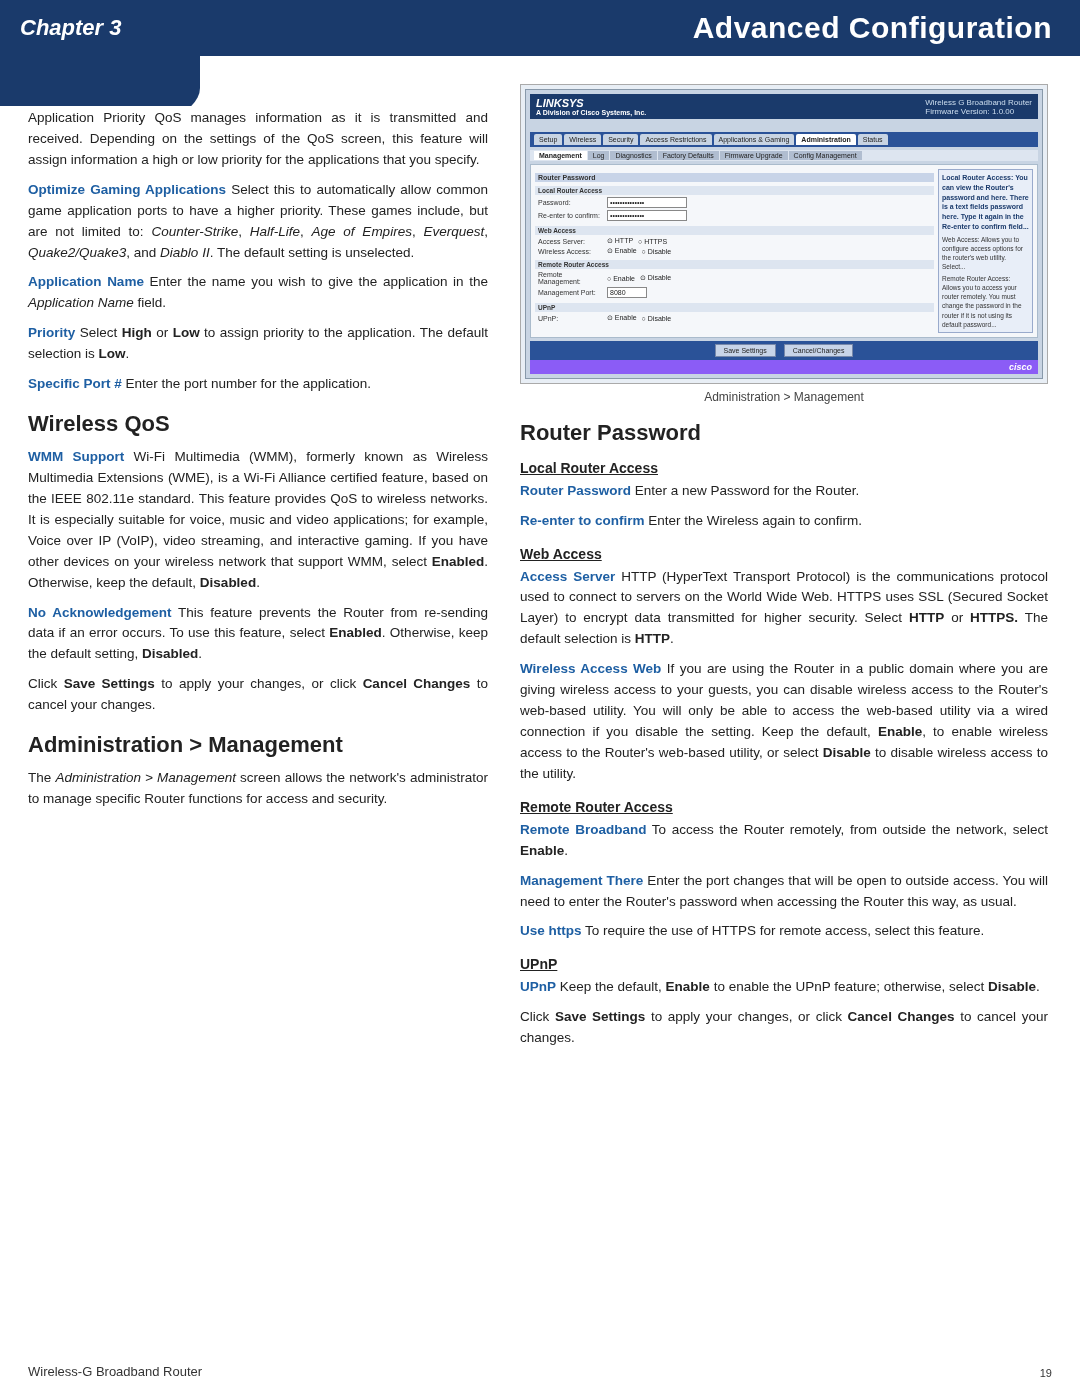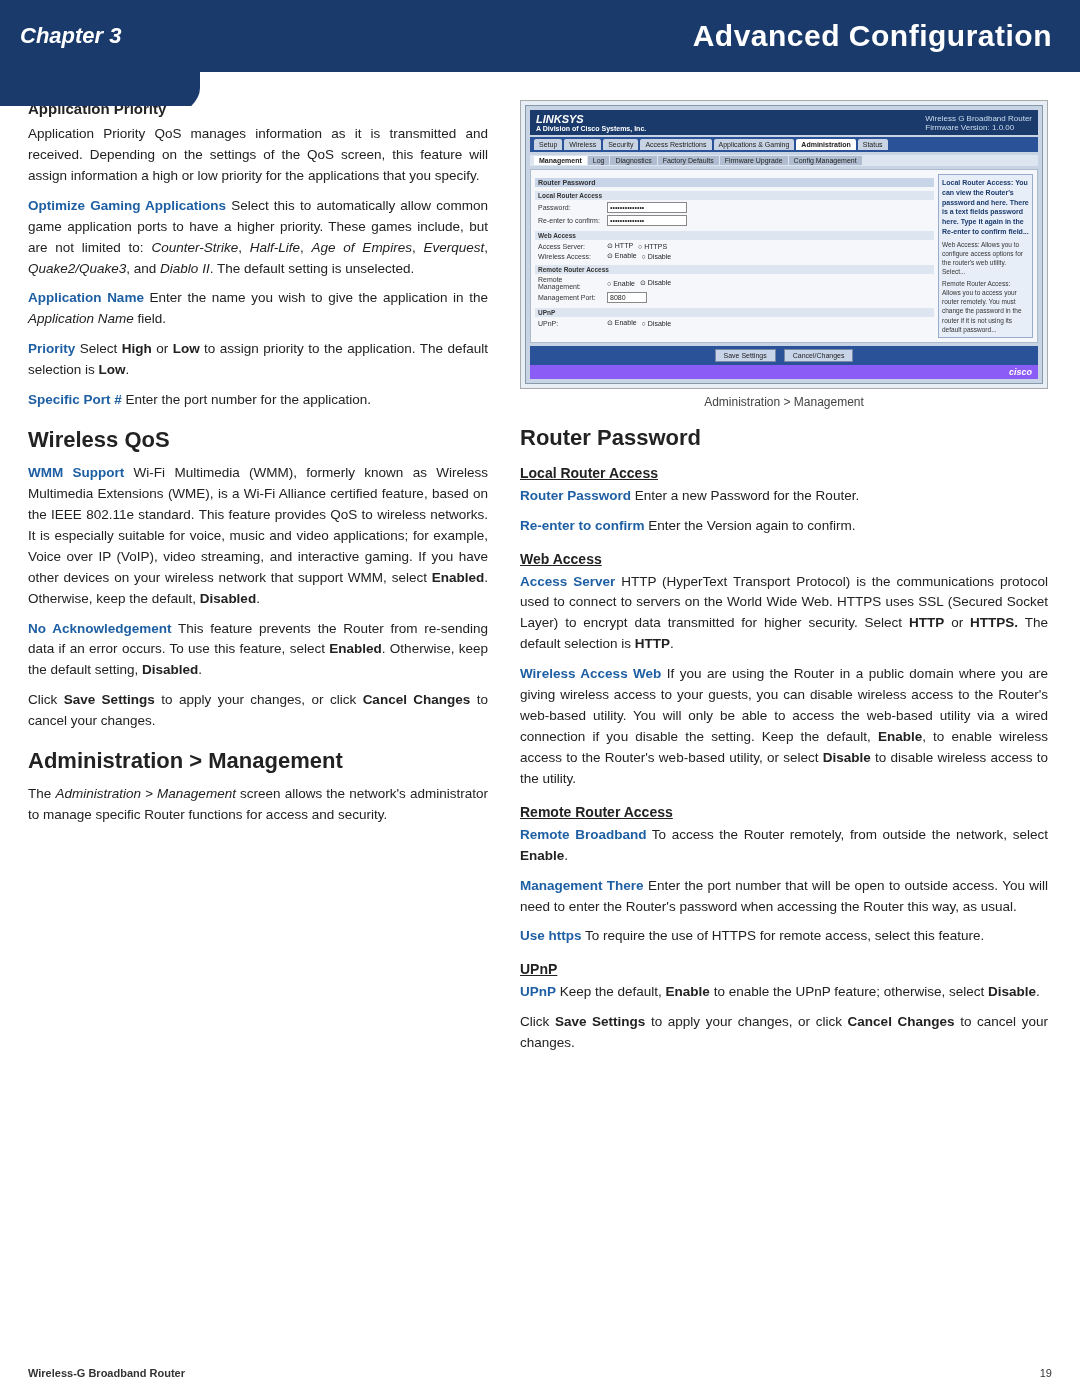--- a/index.html
+++ b/index.html
@@ -9,21 +9,21 @@
       background: #ffffff;
       font-family: Arial, Helvetica, sans-serif;
       font-size: 13.5px;
       color: #222;
       position: relative;
     }
 
     
     .header-bar {
       background: #1a3a6b;
-      height: 72px;
+      height: 56px;
       display: flex;
       align-items: center;
       justify-content: space-between;
       padding: 0 28px 0 20px;
     }
     .header-chapter {
       color: #ffffff;
       font-size: 22px;
       font-weight: bold;
       font-style: italic;
@@ -137,21 +137,21 @@
       font-size: 9px;
     }
 
     .ss-header {
       background: #1a3a6b;
       color: white;
       display: flex;
       justify-content: space-between;
       align-items: center;
       padding: 3px 6px;
-      margin-bottom: 2px;
+      margin-bottom: 13px;
     }
     .ss-logo {
       font-size: 11px;
       font-weight: bold;
       color: white;
       font-style: italic;
     }
     .ss-logo span {
       font-size: 7px;
       display: block;
@@ -297,22 +297,22 @@
     .footer {
       position: absolute;
       bottom: 18px;
       left: 28px;
       right: 28px;
       display: flex;
       justify-content: space-between;
       align-items: flex-end;
     }
     .footer-left {
-      font-size: 11px;
-      font-weight: bold;
+      font-size: 13px;
+      font-weight: normal;
       color: #333;
       margin-top: 16px;
     }
     .footer-right {
       font-size: 11px;
       color: #333;
     }
   </style>
 </head>
 <body>
@@ -479,41 +479,41 @@
 
     <div class="large-section-heading">Router Password</div>
 
     <div class="subsection-heading">Local Router Access</div>
 
     <p>
       <span class="blue-term">Router Password</span><span> Enter a new Password for the Router.</span>
     </p>
 
     <p>
-      <span class="blue-term">Re-enter to confirm</span><span> Enter the Version again to confirm.</span>
+      <span class="blue-term">Re-enter to confirm</span><span> Enter the Wireless again to confirm.</span>
     </p>
 
     <div class="subsection-heading">Web Access</div>
 
     <p>
       <span class="blue-term">Access Server</span><span> HTTP (HyperText Transport Protocol) is the communications protocol used to connect to servers on the World Wide Web. HTTPS uses SSL (Secured Socket Layer) to encrypt data transmitted for higher security. Select <span class="bold-term">HTTP</span> or <span class="bold-term">HTTPS.</span> The default selection is <span class="bold-term">HTTP</span>.</span>
     </p>
 
     <p>
       <span class="blue-term">Wireless Access Web</span><span> If you are using the Router in a public domain where you are giving wireless access to your guests, you can disable wireless access to the Router's web-based utility. You will only be able to access the web-based utility via a wired connection if you disable the setting. Keep the default, <span class="bold-term">Enable</span>, to enable wireless access to the Router's web-based utility, or select <span class="bold-term">Disable</span> to disable wireless access to the utility.</span>
     </p>
 
     <div class="subsection-heading">Remote Router Access</div>
 
     <p>
       <span class="blue-term">Remote Broadband</span><span> To access the Router remotely, from outside the network, select <span class="bold-term">Enable</span>.</span>
     </p>
 
     <p>
-      <span class="blue-term">Management There</span><span> Enter the port number that will be open to outside access. You will need to enter the Router's password when accessing the Router this way, as usual.</span>
+      <span class="blue-term">Management There</span><span> Enter the port changes that will be open to outside access. You will need to enter the Router's password when accessing the Router this way, as usual.</span>
     </p>
 
     <p>
       <span class="blue-term">Use https</span><span> To require the use of HTTPS for remote access, select this feature.</span>
     </p>
 
     <div class="subsection-heading">UPnP</div>
 
     <p>
       <span class="blue-term">UPnP</span><span> Keep the default, <span class="bold-term">Enable</span> to enable the UPnP feature; otherwise, select <span class="bold-term">Disable</span>.</span>

